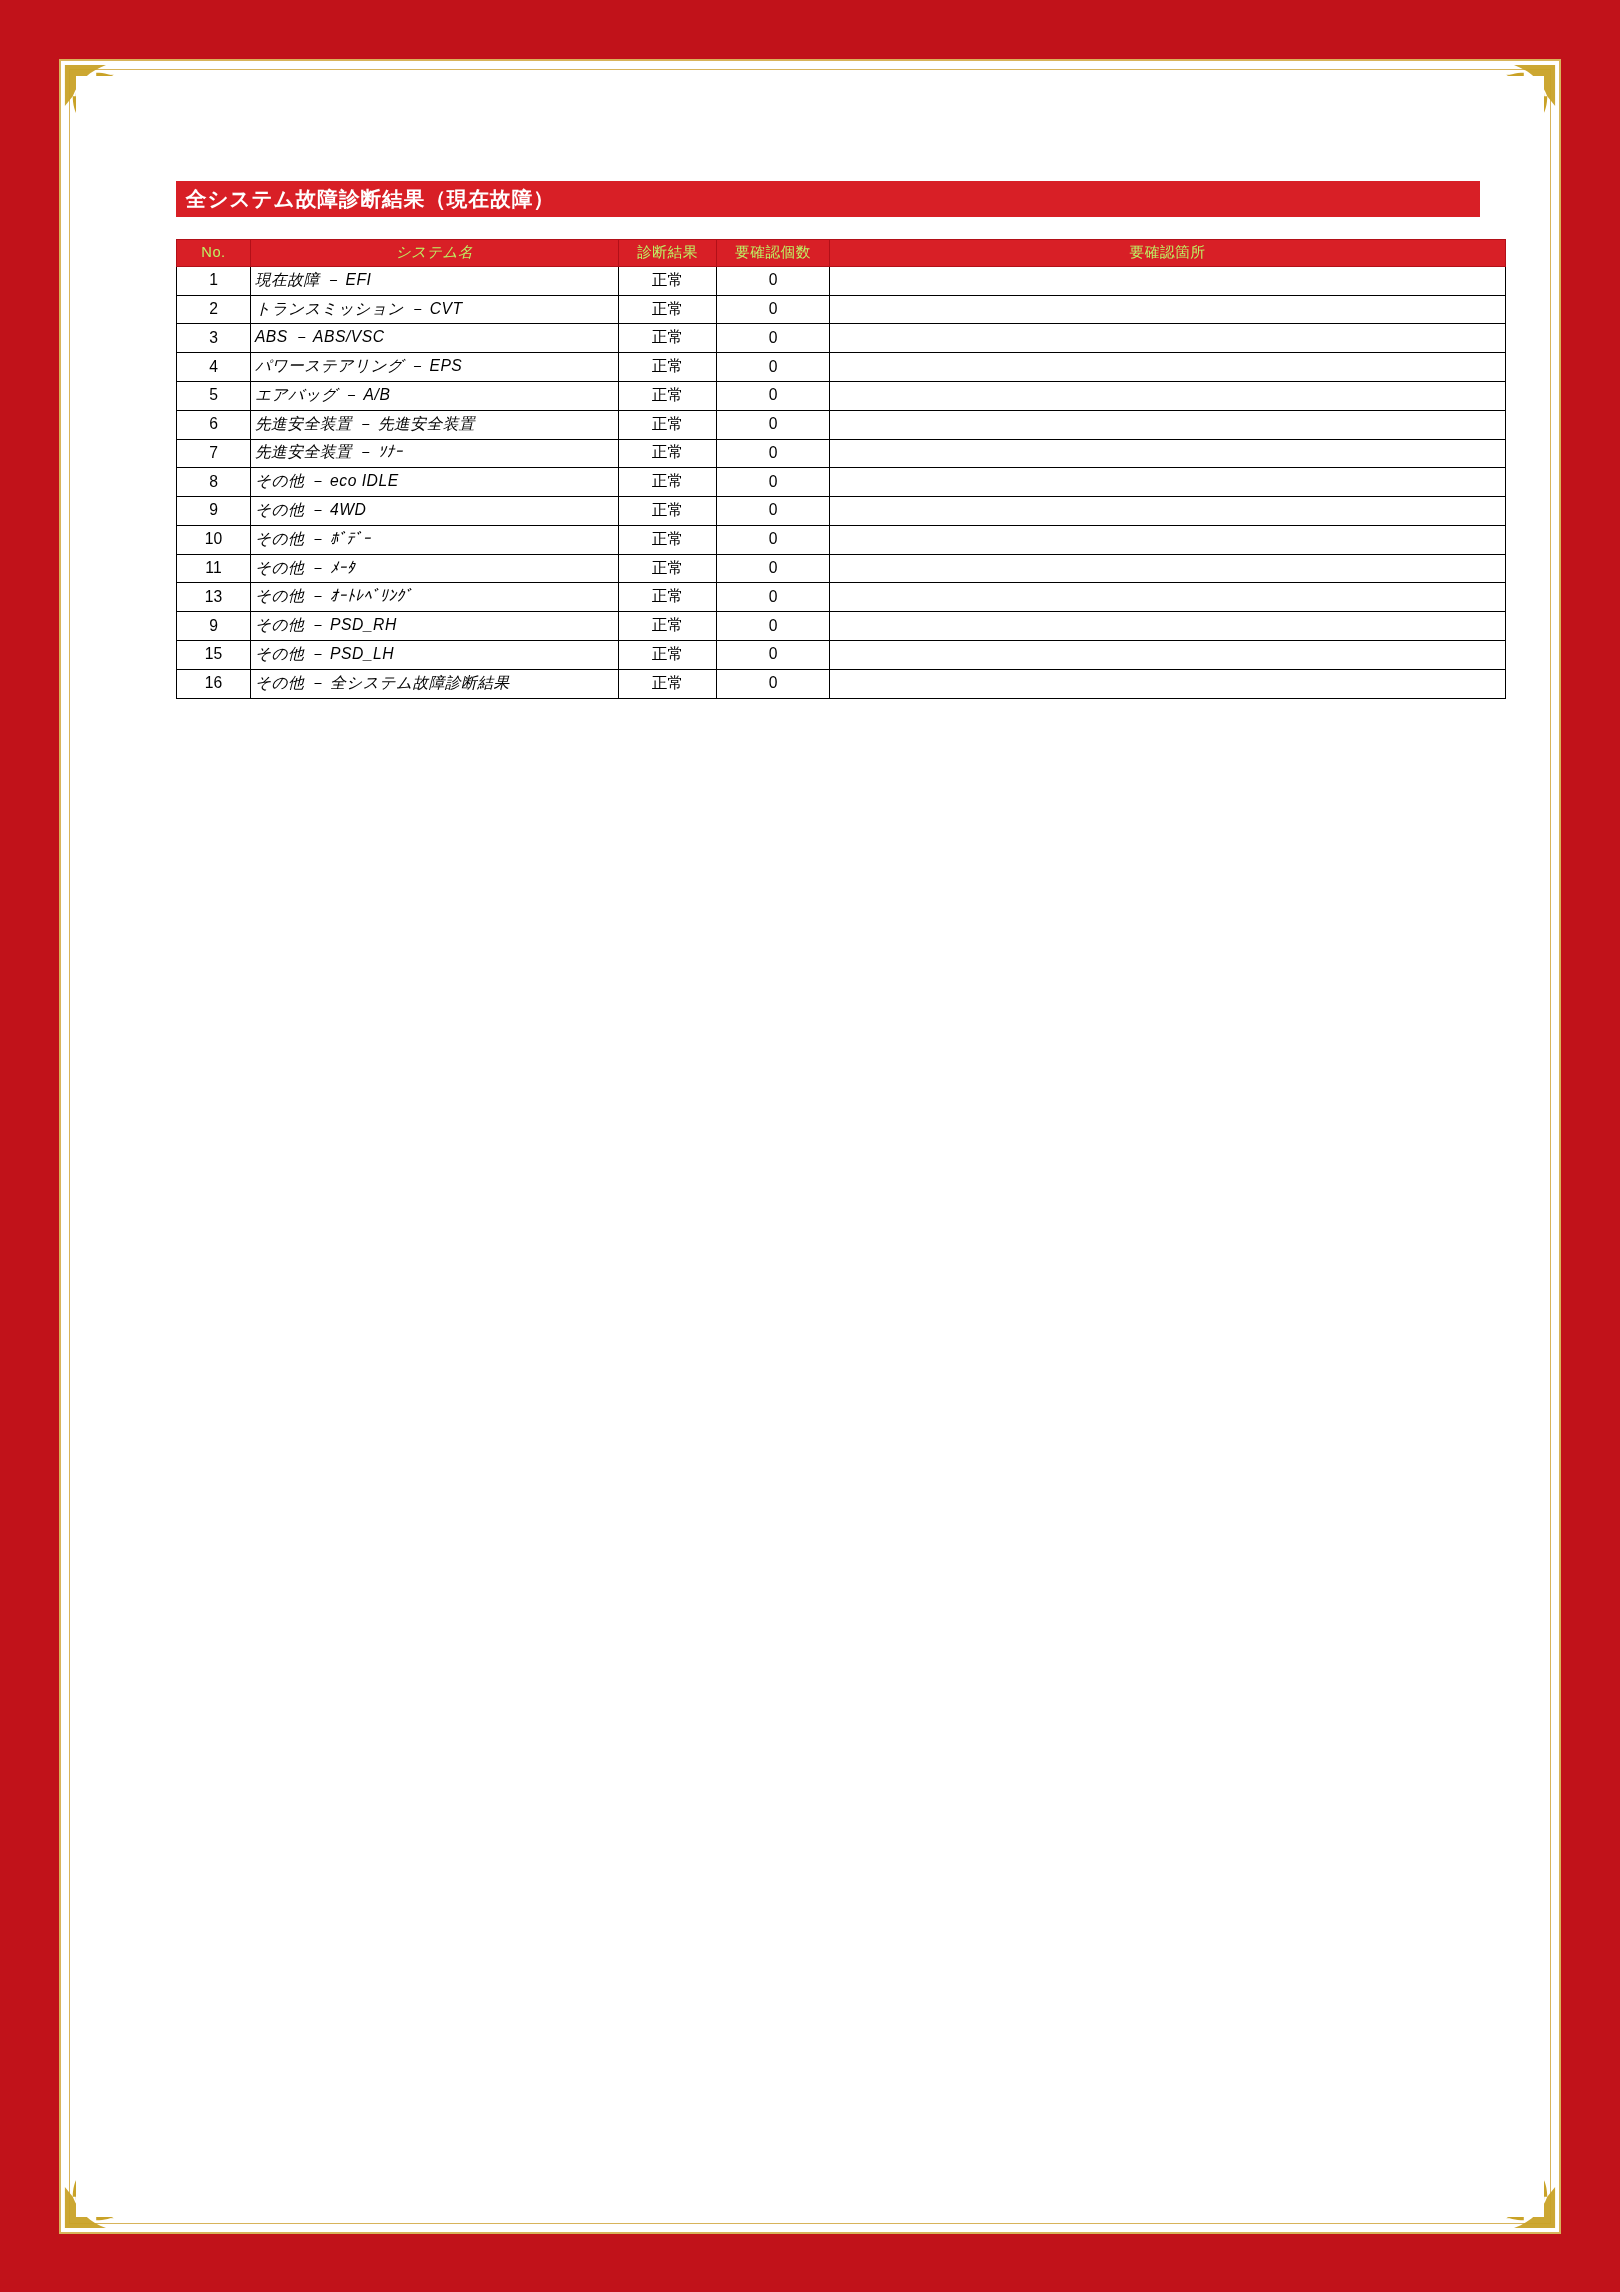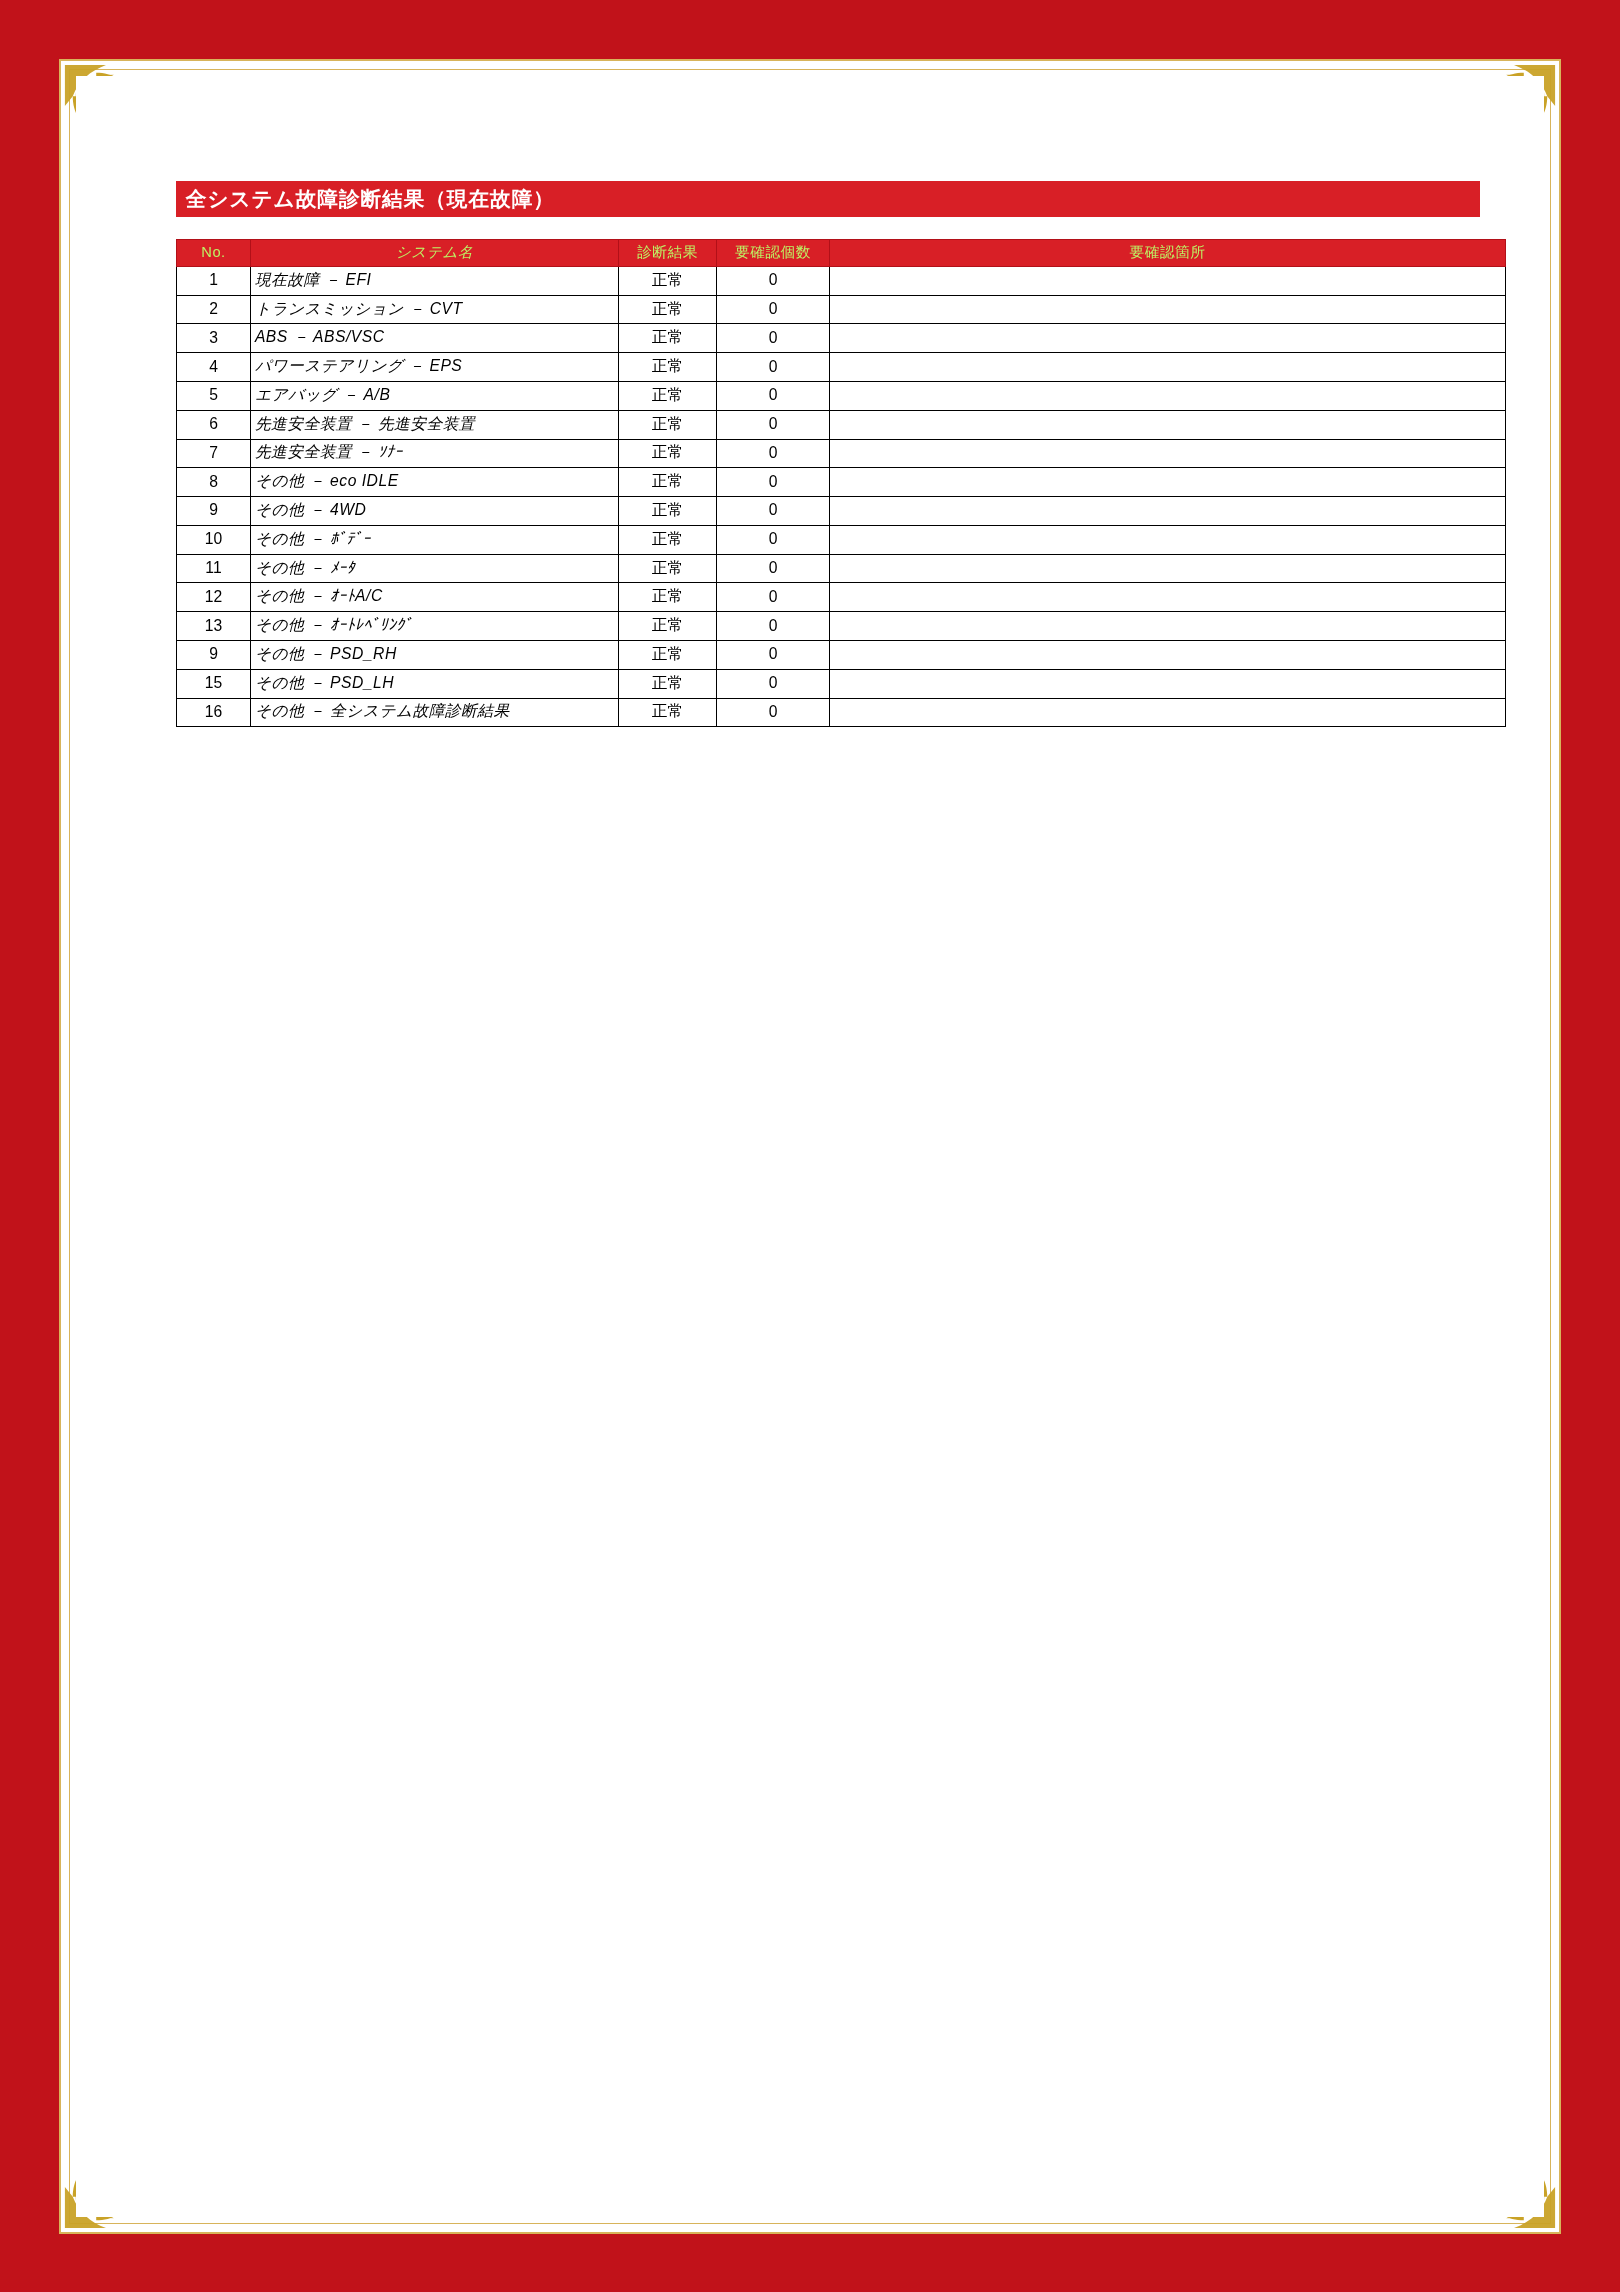--- a/index.html
+++ b/index.html
@@ -265,27 +265,20 @@
               <td class="col-check"></td>
             </tr>
             <tr>
               <td class="col-no num">11</td>
               <td class="col-system sysname">その他 － ﾒｰﾀ</td>
               <td class="col-result">正常</td>
               <td class="col-count num">0</td>
               <td class="col-check"></td>
             </tr>
             <tr>
-              <td class="col-no num">12</td>
-              <td class="col-system sysname">その他 － ｵｰﾄA/C</td>
-              <td class="col-result">正常</td>
-              <td class="col-count num">0</td>
-              <td class="col-check"></td>
-            </tr>
-            <tr>
               <td class="col-no num">13</td>
               <td class="col-system sysname">その他 － ｵｰﾄﾚﾍﾞﾘﾝｸﾞ</td>
               <td class="col-result">正常</td>
               <td class="col-count num">0</td>
               <td class="col-check"></td>
             </tr>
             <tr>
               <td class="col-no num">9</td>
               <td class="col-system sysname">その他 － PSD_RH</td>
               <td class="col-result">正常</td>

